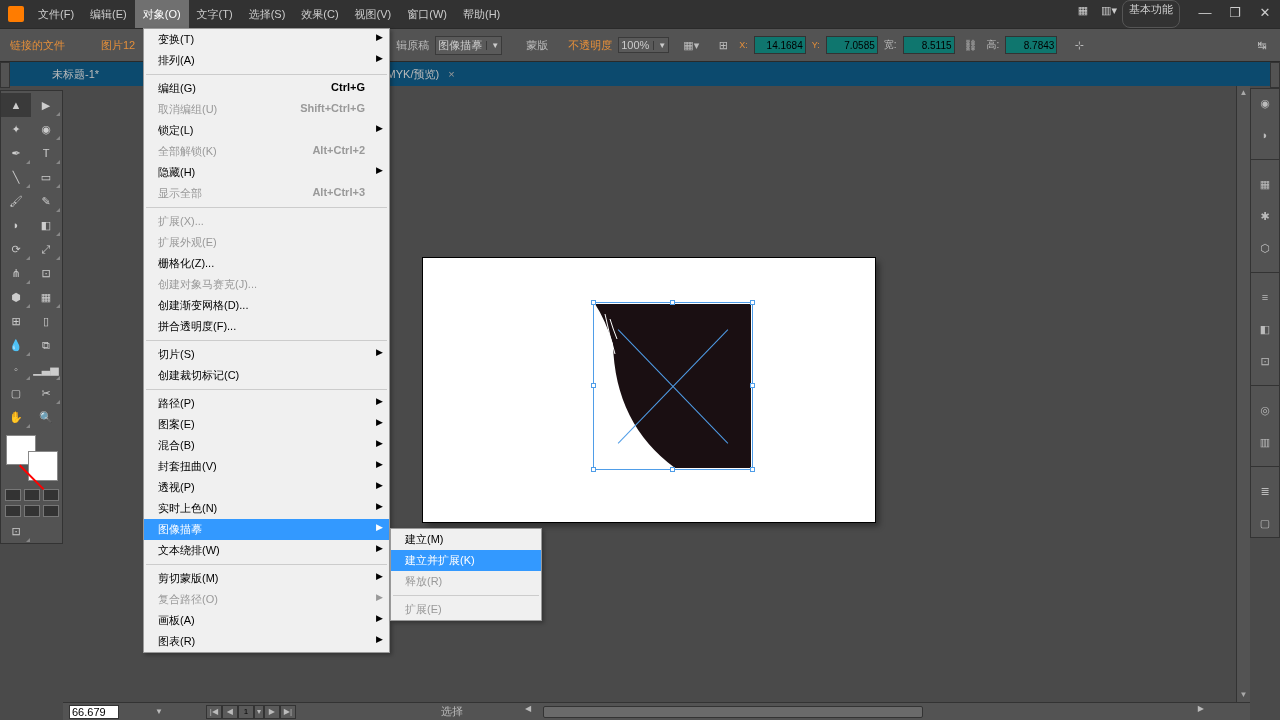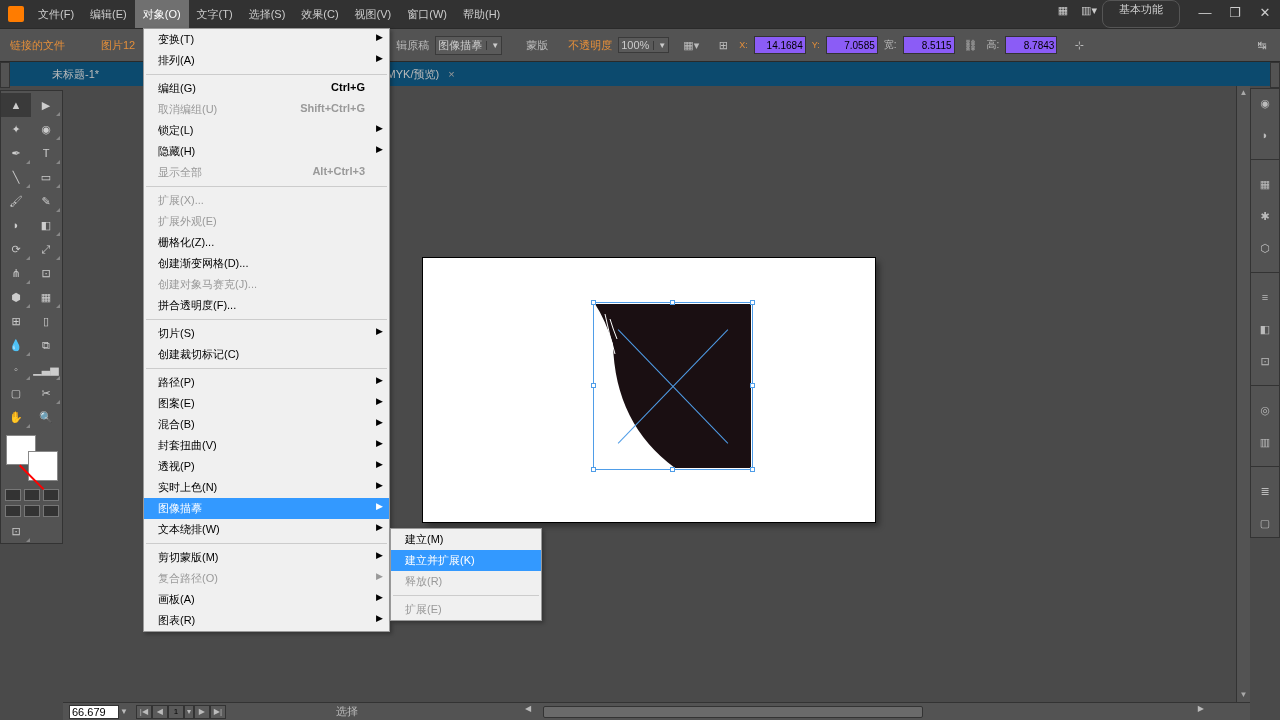--- a/index.html
+++ b/index.html
@@ -5,29 +5,29 @@
 * { margin: 0; padding: 0; box-sizing: border-box; font-family: "Microsoft YaHei", sans-serif; font-size: 11px; user-select: none; }
 body { background: #4a4a4a; width: 1280px; height: 720px; overflow: hidden; position: relative; }
 .menubar { background: #323232; height: 28px; display: flex; padding-left: 30px; }
 .menubar .logo { position: absolute; left: 8px; top: 6px; width: 16px; height: 16px; background: #ff7c00; border-radius: 2px; }
 .menubar .mitem { color: #ccc; padding: 0 8px; height: 28px; line-height: 28px; cursor: pointer; }
 .menubar .mitem.active { background: #707070; color: #fff; }
 .menubar .right { margin-left: auto; display: flex; align-items: center; }
 .menubar .right .sq { width: 26px; height: 20px; color: #ccc; text-align: center; }
 .winbtns { display: flex; }
 .winbtns div { width: 30px; height: 20px; color: #ccc; text-align: center; line-height: 18px; font-size: 13px; }
-.workspace { color: #ccc; padding: 0 16px; border: 1px solid #555; border-radius: 8px; margin-right: 10px; height: 28px; line-height: 16px; }
+.workspace { color: #ccc; padding: 0 6px; border: 1px solid #555; border-radius: 8px; margin-right: 10px; height: 28px; line-height: 16px; }
 
 .controlbar { background: #535353; height: 34px; border-top: 1px solid #2a2a2a; border-bottom: 1px solid #2a2a2a; display: flex; align-items: center; padding-left: 10px; gap: 6px; color: #bbb; }
 .controlbar .link { color: #e58f3a; }
 .controlbar .dd { background: #5a5a5a; border: 1px solid #3a3a3a; padding: 1px 2px; color: #ccc; display: flex; align-items: center; }
 .controlbar .dd .arrow { border-left: 1px solid #3a3a3a; margin-left: 4px; padding-left: 4px; font-size: 8px; }
 .controlbar .lbl { font-size: 10px; }
 .controlbar .opacity { color: #e58f3a; }
-.controlbar input.num { width: 52px; background: #8b5cf6; border: 1px solid #333; height: 18px; font-size: 10px; padding: 0 2px; text-align: right; }
+.controlbar input.num { width: 52px; background: #0f766e; border: 1px solid #333; height: 18px; font-size: 10px; padding: 0 2px; text-align: right; }
 .controlbar .xlbl { color: #e58f3a; font-size: 9px; }
 .controlbar .ic { width: 20px; height: 20px; display: inline-flex; align-items: center; justify-content: center; color: #bbb; }
 .controlbar .endic { margin-left: auto; margin-right: 8px; }
 
 .tabbar { background: #0c4a6e; height: 24px; display: flex; align-items: center; padding-left: 44px; color: #bbb; font-size: 11px; }
 .tabbar .tab { padding: 0 8px; height: 24px; line-height: 24px; }
 .tabbar .close { margin-left: 6px; color: #999; }
 
 .leftdock { position: absolute; left: 0; top: 62px; width: 10px; height: 26px; background: #535353; border: 1px solid #333; }
 
@@ -62,21 +62,21 @@
 .selbox .diag1::before, .selbox .diag1::after { content: ""; position: absolute; background: #4f9de8; }
 .selbox .diag1::before { width: 100%; height: 1px; top: 50%; left: 0; transform: rotate(46deg); transform-origin: center; }
 .selbox .diag1::after { width: 100%; height: 1px; top: 50%; left: 0; transform: rotate(-46deg); transform-origin: center; }
 
 .vscroll { position: absolute; right: 30px; top: 86px; width: 14px; bottom: 18px; background: #535353; border-left: 1px solid #333; }
 .vscroll .up, .vscroll .down { height: 14px; text-align: center; color: #aaa; font-size: 8px; line-height: 14px; }
 .vscroll .down { position: absolute; bottom: 0; width: 100%; }
 .hscroll { position: absolute; left: 460px; right: 44px; bottom: 0; height: 16px; background: #535353; }
 .hscroll .thumb { position: absolute; left: 20px; width: 380px; top: 2px; bottom: 2px; background: #6a6a6a; border: 1px solid #333; border-radius: 2px; }
 
-.statusbar { position: absolute; left: 63px; right: 30px; bottom: 0; height: 18px; background: #535353; border-top: 1px solid #333; display: flex; align-items: center; color: #bbb; font-size: 10px; }
+.statusbar { position: absolute; left: 63px; right: 30px; bottom: 0; height: 18px; background: #535353; border-top: 1px solid #333; display: flex; align-items: center; color: #bbb; font-size: 10px; gap: 35px; }
 .statusbar .zoom { width: 50px; background: #fff; border: 1px solid #333; height: 14px; margin-left: 6px; padding: 0 2px; color: #000; }
 .statusbar .nav { display: flex; margin-left: 8px; gap: 0; }
 .statusbar .nav div { width: 16px; height: 14px; border: 1px solid #333; text-align: center; line-height: 12px; font-size: 8px; background: #5a5a5a; }
 .statusbar .pg { width: 30px; background: #fff; color: #000; }
 .statusbar .status { margin-left: 110px; }
 
 .menu { position: absolute; background: #f0f0f0; border: 1px solid #999; box-shadow: 2px 2px 4px rgba(0,0,0,.3); color: #000; font-size: 12px; }
 .menu .mi { padding: 3px 24px 3px 14px; display: flex; justify-content: space-between; cursor: pointer; position: relative; }
 .menu .mi.disabled { color: #999; }
 .menu .mi.hover { background: #3399ff; color: #fff; }
@@ -311,43 +311,47 @@
       <span class="sc">Ctrl+G</span>
     </div>
     <div class="mi disabled">
       <span>取消编组(U)</span>
       <span class="sc">Shift+Ctrl+G</span>
     </div>
     <div class="mi">
       <span>锁定(L)</span>
       <span class="sub">▶</span>
     </div>
+    <div class="mi disabled">
+      <span>全部解锁(K)</span>
+      <span class="sc">Alt+Ctrl+2</span>
+    </div>
     <div class="mi">
       <span>隐藏(H)</span>
       <span class="sub">▶</span>
     </div>
     <div class="mi disabled">
       <span>显示全部</span>
       <span class="sc">Alt+Ctrl+3</span>
     </div>
     <div class="sep"></div>
     <div class="mi disabled">
       <span>扩展(X)...</span>
     </div>
     <div class="mi disabled">
       <span>扩展外观(E)</span>
     </div>
     <div class="mi">
       <span>栅格化(Z)...</span>
     </div>
+    <div class="mi disabled">
+      <span>创建对象马赛克(J)...</span>
+    </div>
     <div class="mi">
       <span>创建渐变网格(D)...</span>
-    </div>
-    <div class="mi disabled">
-      <span>创建对象马赛克(J)...</span>
     </div>
     <div class="mi">
       <span>拼合透明度(F)...</span>
     </div>
     <div class="sep"></div>
     <div class="mi">
       <span>切片(S)</span>
       <span class="sub">▶</span>
     </div>
     <div class="mi">

